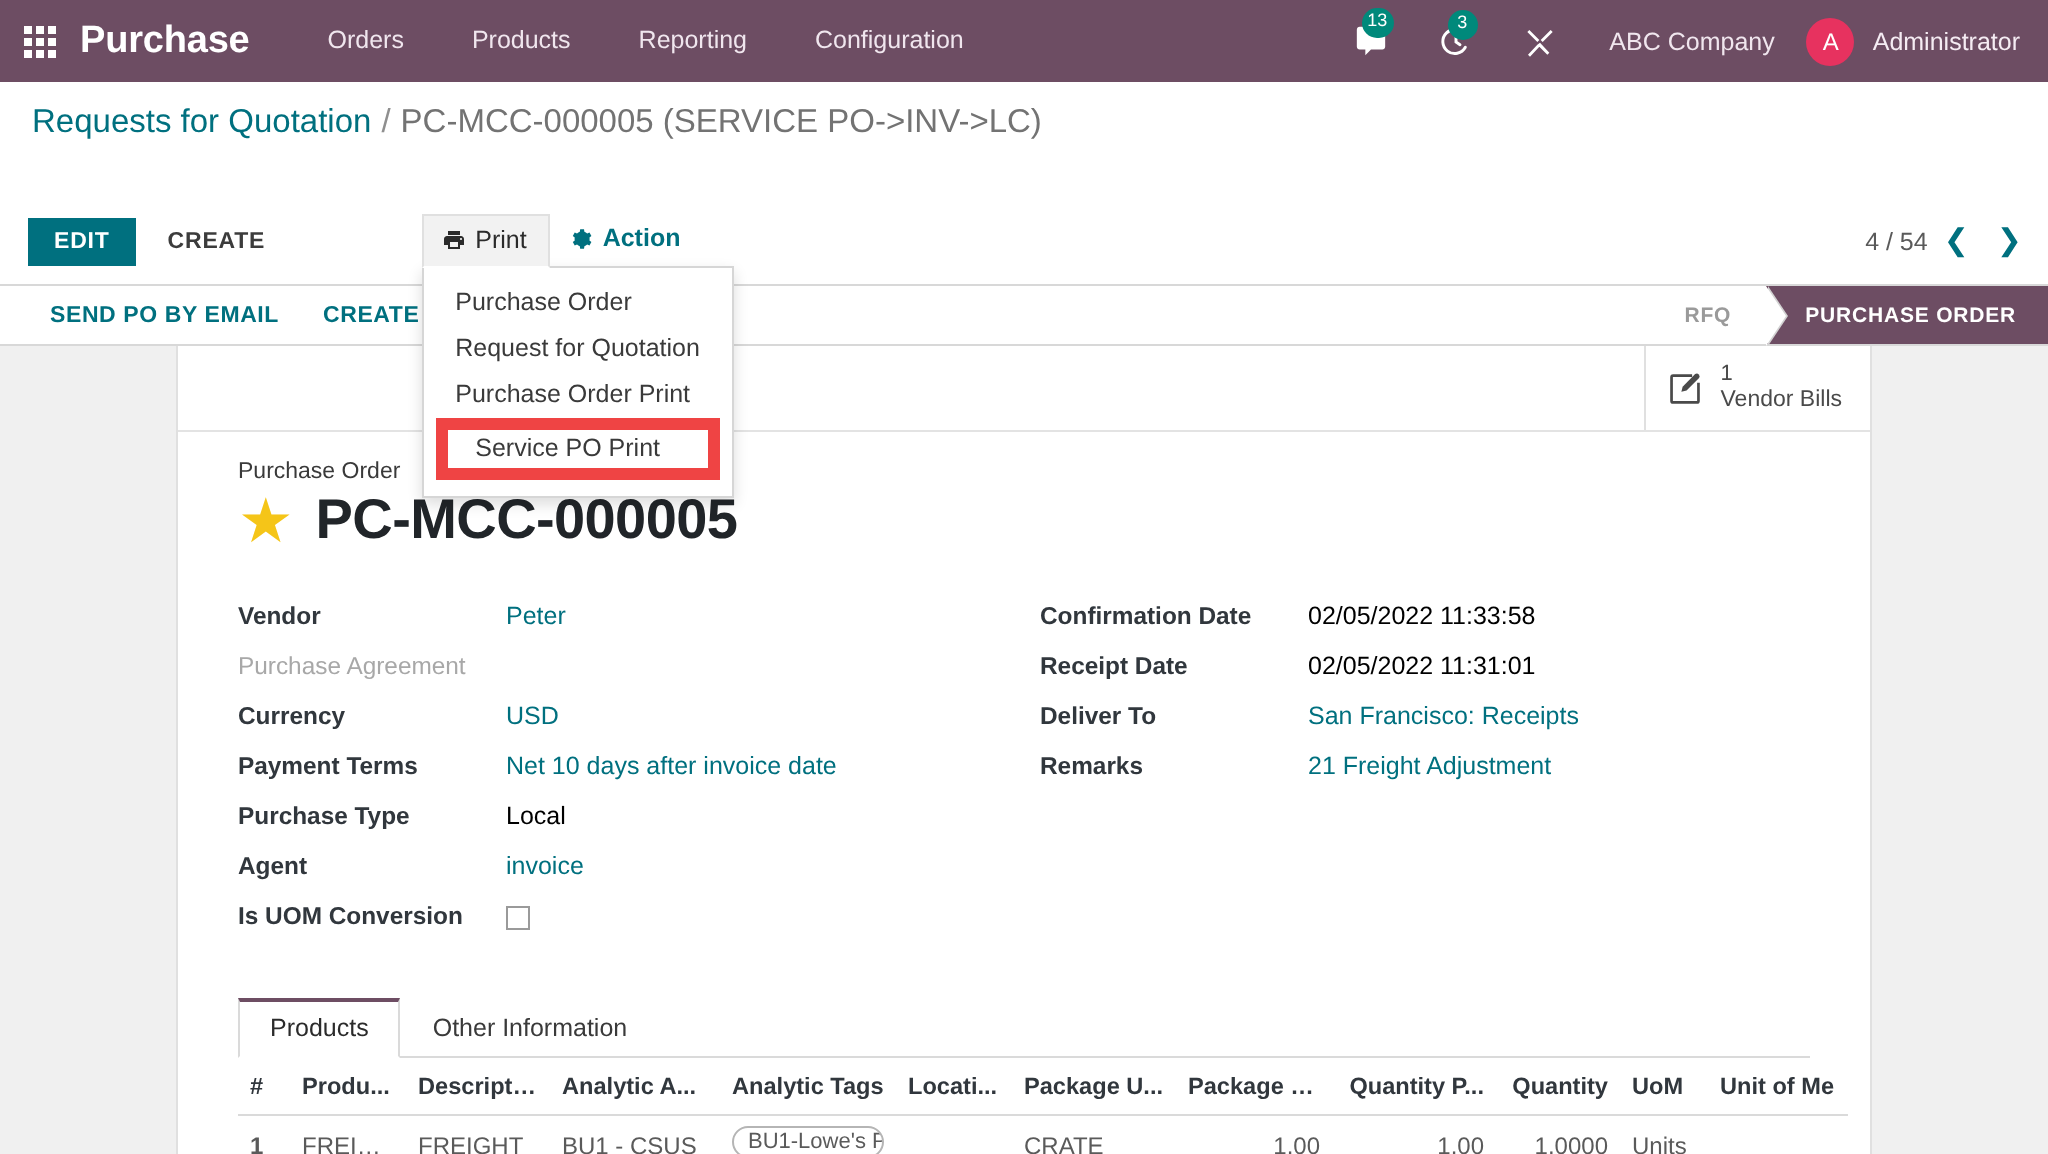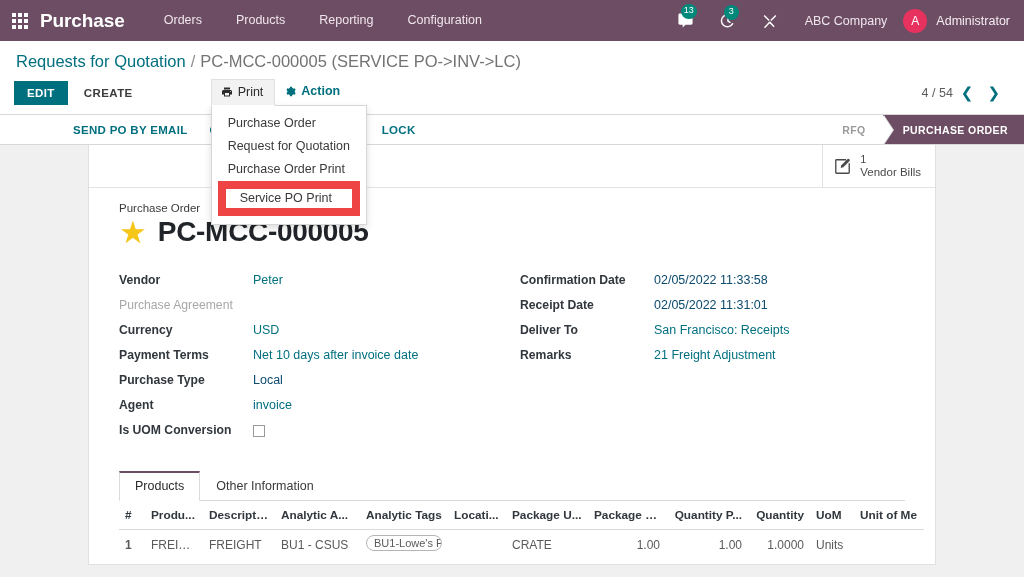--- a/index.html
+++ b/index.html
@@ -107,24 +107,25 @@
     padding: 11px 16px 6px 16px;
     font-size: 16.5px;
     display: flex; align-items: baseline;
     white-space: nowrap;
   }
   .bc-link { color: #00707f; cursor: pointer; }
   .bc-sep { color: #8f8f8f; margin: 0 5px; }
   .bc-current { color: #737373; }
 
   .buttons-row {
-    padding: 2px 14px 8px 14px;
+    padding: 2px 3px 8px 14px;
     display: flex;
     align-items: center;
     min-height: 36px;
+    margin-top: 28px;
   }
   .btn-edit {
     background: #00707f;
     color: #ffffff;
     font-size: 11.5px;
     font-weight: bold;
     letter-spacing: .4px;
     padding: 6px 13px;
     border: none;
     border-radius: 0;
@@ -175,21 +176,21 @@
     z-index: 30;
   }
   .dropdown-item {
     font-size: 12.5px;
     color: #3a3a3a;
     padding: 4px 16px 5px 16px;
     white-space: nowrap;
     cursor: pointer;
   }
   .dropdown-item.focused {
-    border: 8px solid #ef4444;
+    border: 6px solid #ef4444;
     padding: 2px 14px 3px 14px;
     margin: 0 6px;
   }
   .pager {
     margin-left: auto;
     display: flex; align-items: center; gap: 2px;
     font-size: 12.5px;
     color: #5a5a5a;
     padding-right: 4px;
   }
@@ -203,21 +204,20 @@
 
   
   .status-row {
     background: #ffffff;
     border-bottom: 1px solid #d8d8d8;
     display: flex;
     align-items: stretch;
     height: 30px;
     position: relative;
     z-index: 10;
-    padding-left: 48px;
   }
   .action-buttons { display: flex; align-items: center; padding-left: 14px; gap: 0; }
   .ab {
     color: #00707f;
     font-size: 11.5px;
     font-weight: bold;
     letter-spacing: .3px;
     background: transparent;
     border: none;
     padding: 4px 11px;
@@ -333,21 +333,21 @@
     width: 134px;
     flex: none;
     font-size: 12.2px;
     font-weight: bold;
     color: #31373d;
     padding-top: 3px;
   }
   .f-label.muted { color: #a8a8a8; font-weight: normal; }
   .f-value {
     font-size: 12.5px;
-    color: #0c4a6e;
+    color: #000000;
     padding-top: 3px;
   }
   .f-value.link { color: #00707f; cursor: pointer; }
   .cbox {
     width: 12px; height: 12px;
     border: 1px solid #9a9a9a;
     background: #fff;
     display: inline-block;
     margin-top: 5px;
     cursor: pointer;

